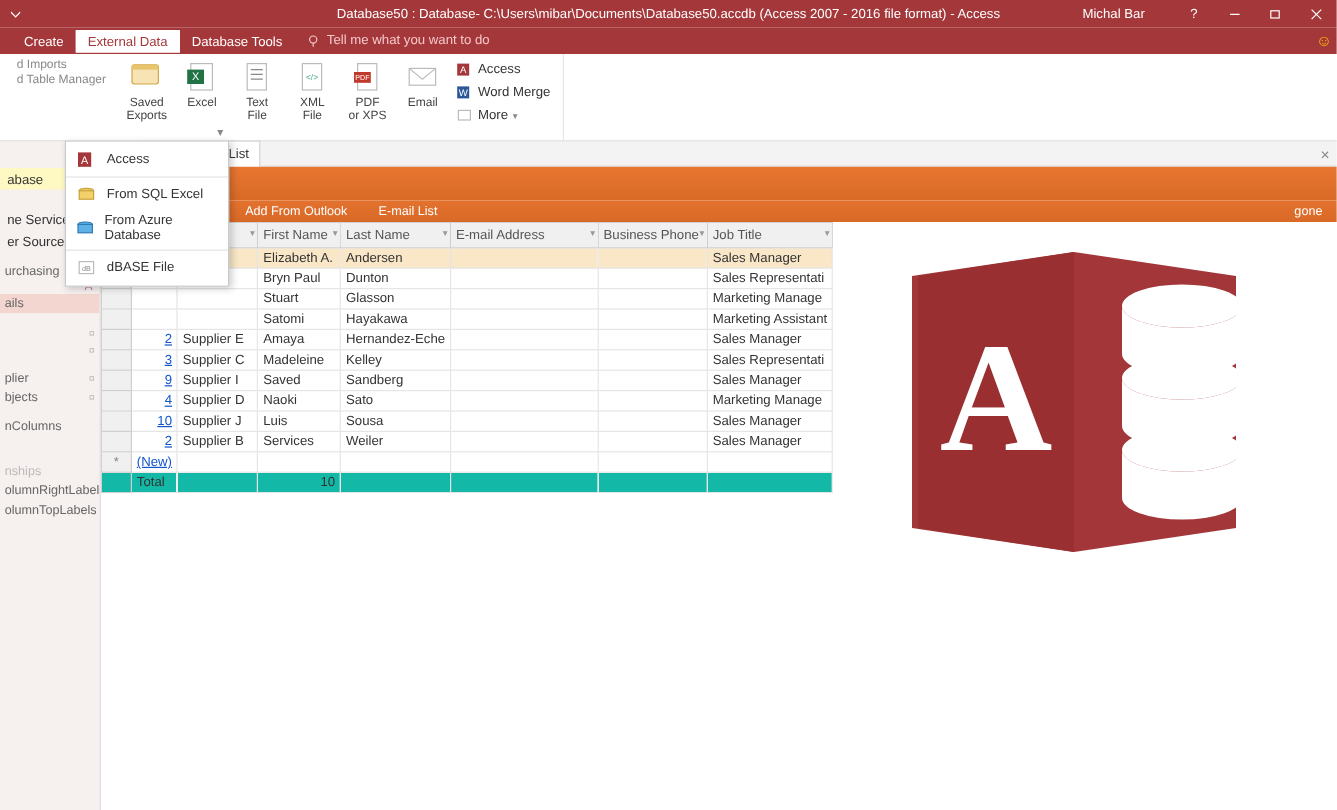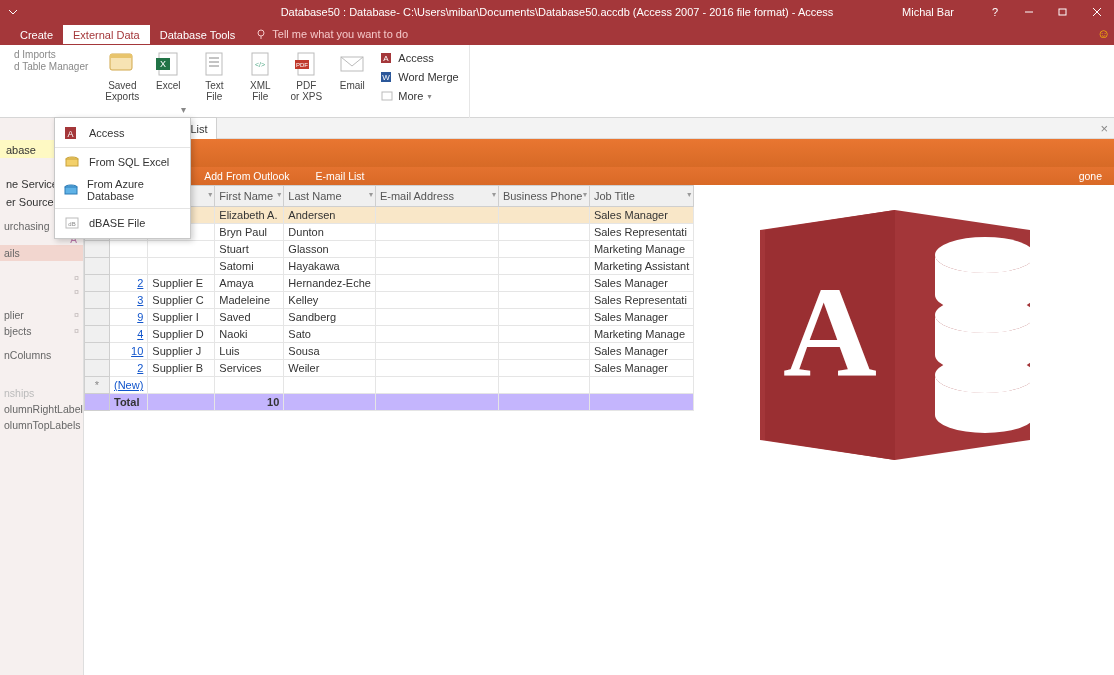--- a/index.html
+++ b/index.html
@@ -52,21 +52,21 @@
 
 .sheet{overflow:auto;background:#fff;position:relative}
 table.grid{border-collapse:collapse;font-size:11px}
 table.grid th{background:#f0f0f0;border:1px solid #cfcfcf;padding:2px 4px;font-weight:normal;color:#555;text-align:left;position:relative;height:16px}
 table.grid th .dd{position:absolute;right:2px;top:4px;color:#999;font-size:8px}
 table.grid td{border:1px solid #e5e5e5;padding:1px 4px;height:14px;white-space:nowrap;overflow:hidden}
 table.grid tr.selrow td{background:#f9e7c8}
 table.grid td.rowhdr{background:#f0f0f0;border:1px solid #cfcfcf;width:14px;text-align:center;color:#888}
 table.grid td.idcell{text-align:right;color:#1155cc;text-decoration:underline;padding-right:4px}
 table.grid tr.newrow td.idcell{color:#1155cc}
-table.grid tr.totalrow td{background:#c4b5fd;font-weight:bold}
+table.grid tr.totalrow td{background:#14b8a6;font-weight:normal}
 
 .dropdown{position:absolute;left:54px;top:117px;width:135px;background:#fff;border:1px solid #c8c8c8;box-shadow:2px 2px 6px rgba(0,0,0,.2);z-index:50;padding:3px 0}
 .dropdown .hr{height:1px;background:#e4e4e4;margin:2px 0}
 .dropdown .arrow-top{position:absolute;right:4px;top:-14px;color:#888;font-size:10px}
 .ditem{display:flex;align-items:center;gap:8px;padding:4px 8px;cursor:pointer;font-size:11px}
 .ditem .di-icon{width:18px;height:16px;display:flex;align-items:center;justify-content:center}
 
 .biglogo{position:absolute;left:745px;top:190px;z-index:60}
 
 svg{display:block}

